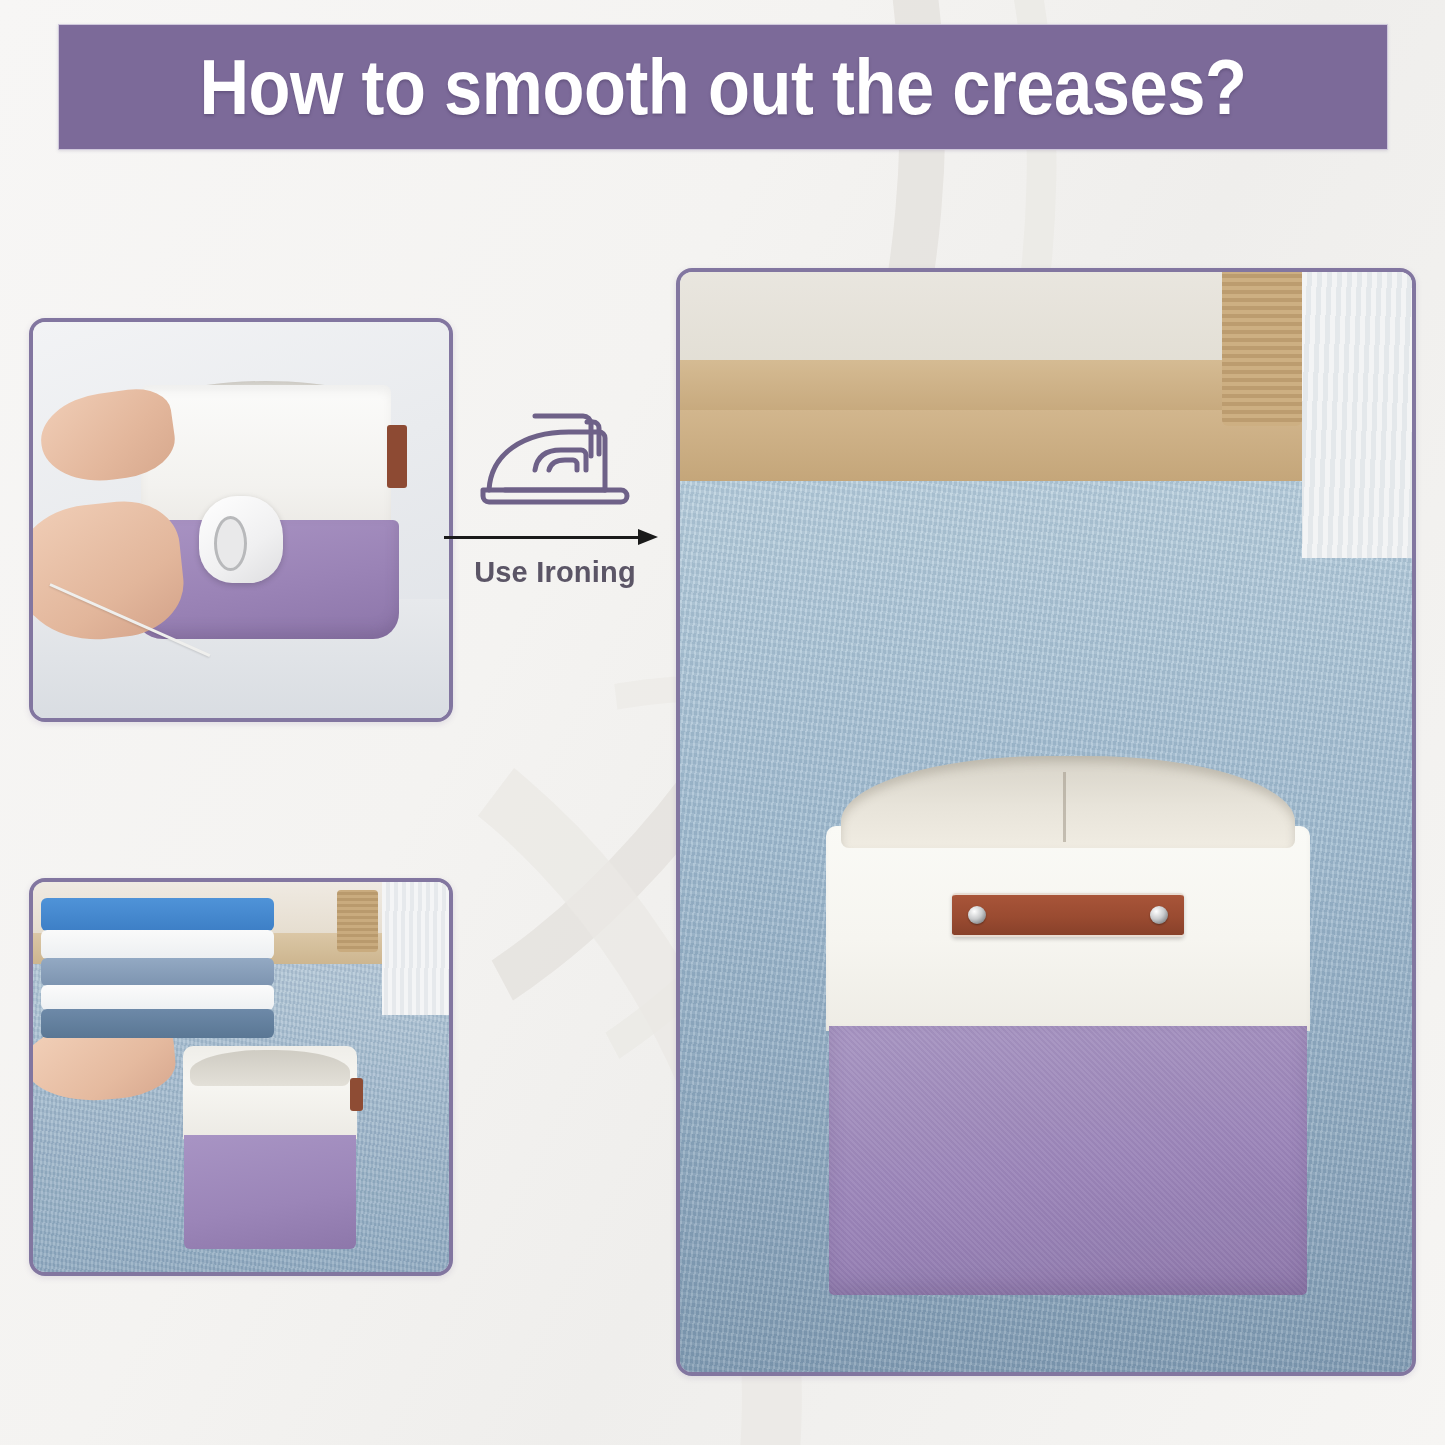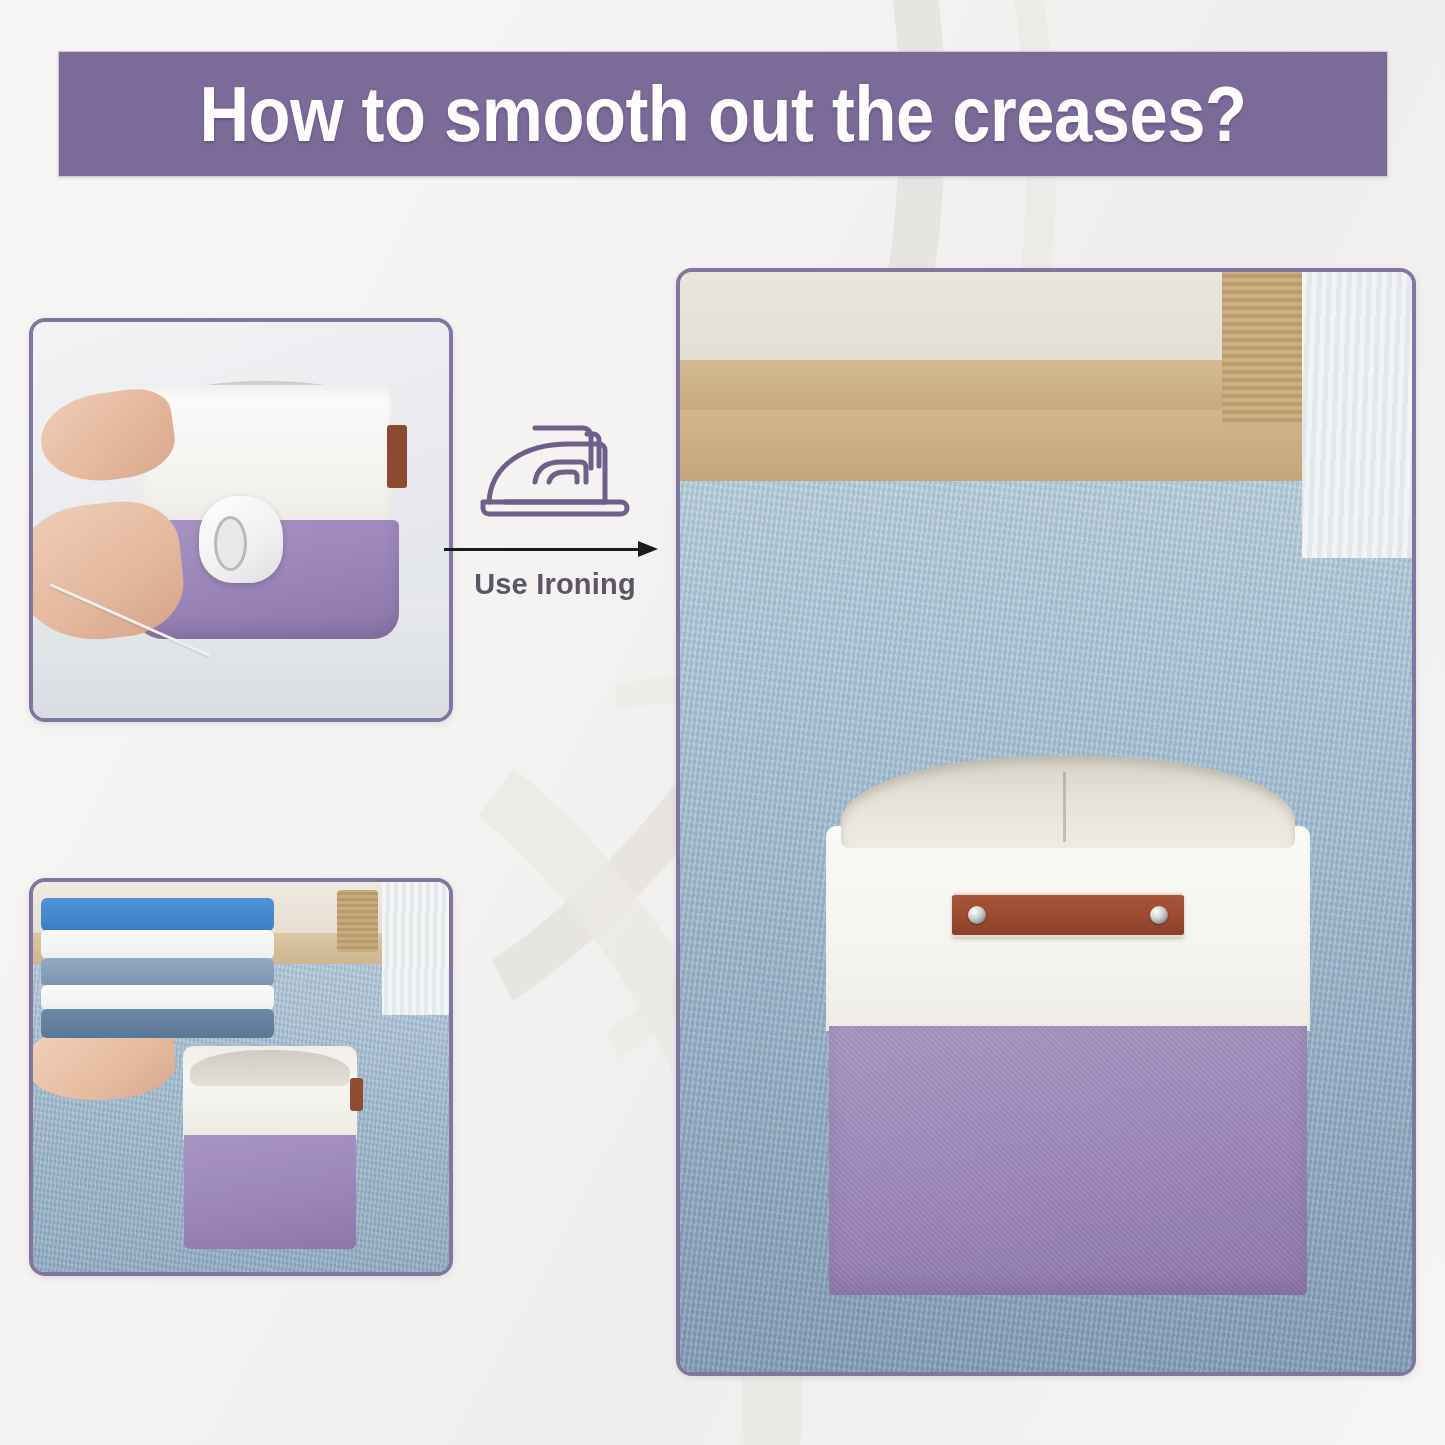--- a/index.html
+++ b/index.html
@@ -55,21 +55,21 @@
     width:980px; height:1180px;
     border-width:26px;
     border-top-color:#eceae6;
     transform:rotate(38deg);
     opacity:.6;
   }
 
   
   .banner {
     position:absolute;
-    left:58px; top:51px;
+    left:58px; top:24px;
     width:1330px; height:126px;
     background:#7c6a99;
     border:1px solid #cfc8dc;
     display:flex; align-items:center; justify-content:center;
     box-shadow:0 1px 3px rgba(90,78,116,.18);
   }
   .banner-text {
     color:#ffffff;
     font-size:78px;
     font-weight:bold;
@@ -303,21 +303,21 @@
   }
   .rivet-l { left:7%; }
   .rivet-r { right:7%; }
 
   
   .step {
     position:absolute;
     width:230px;
     text-align:center;
   }
-  .step-1 { left:440px; top:410px; }
+  .step-1 { left:440px; top:398px; }
   .step-2 { left:440px; top:908px; }
 
   .step-icon {
     height:118px;
     display:flex; align-items:flex-end; justify-content:center;
   }
   .arrow-wrap {
     position:relative;
     height:26px;
     margin-top:8px;

